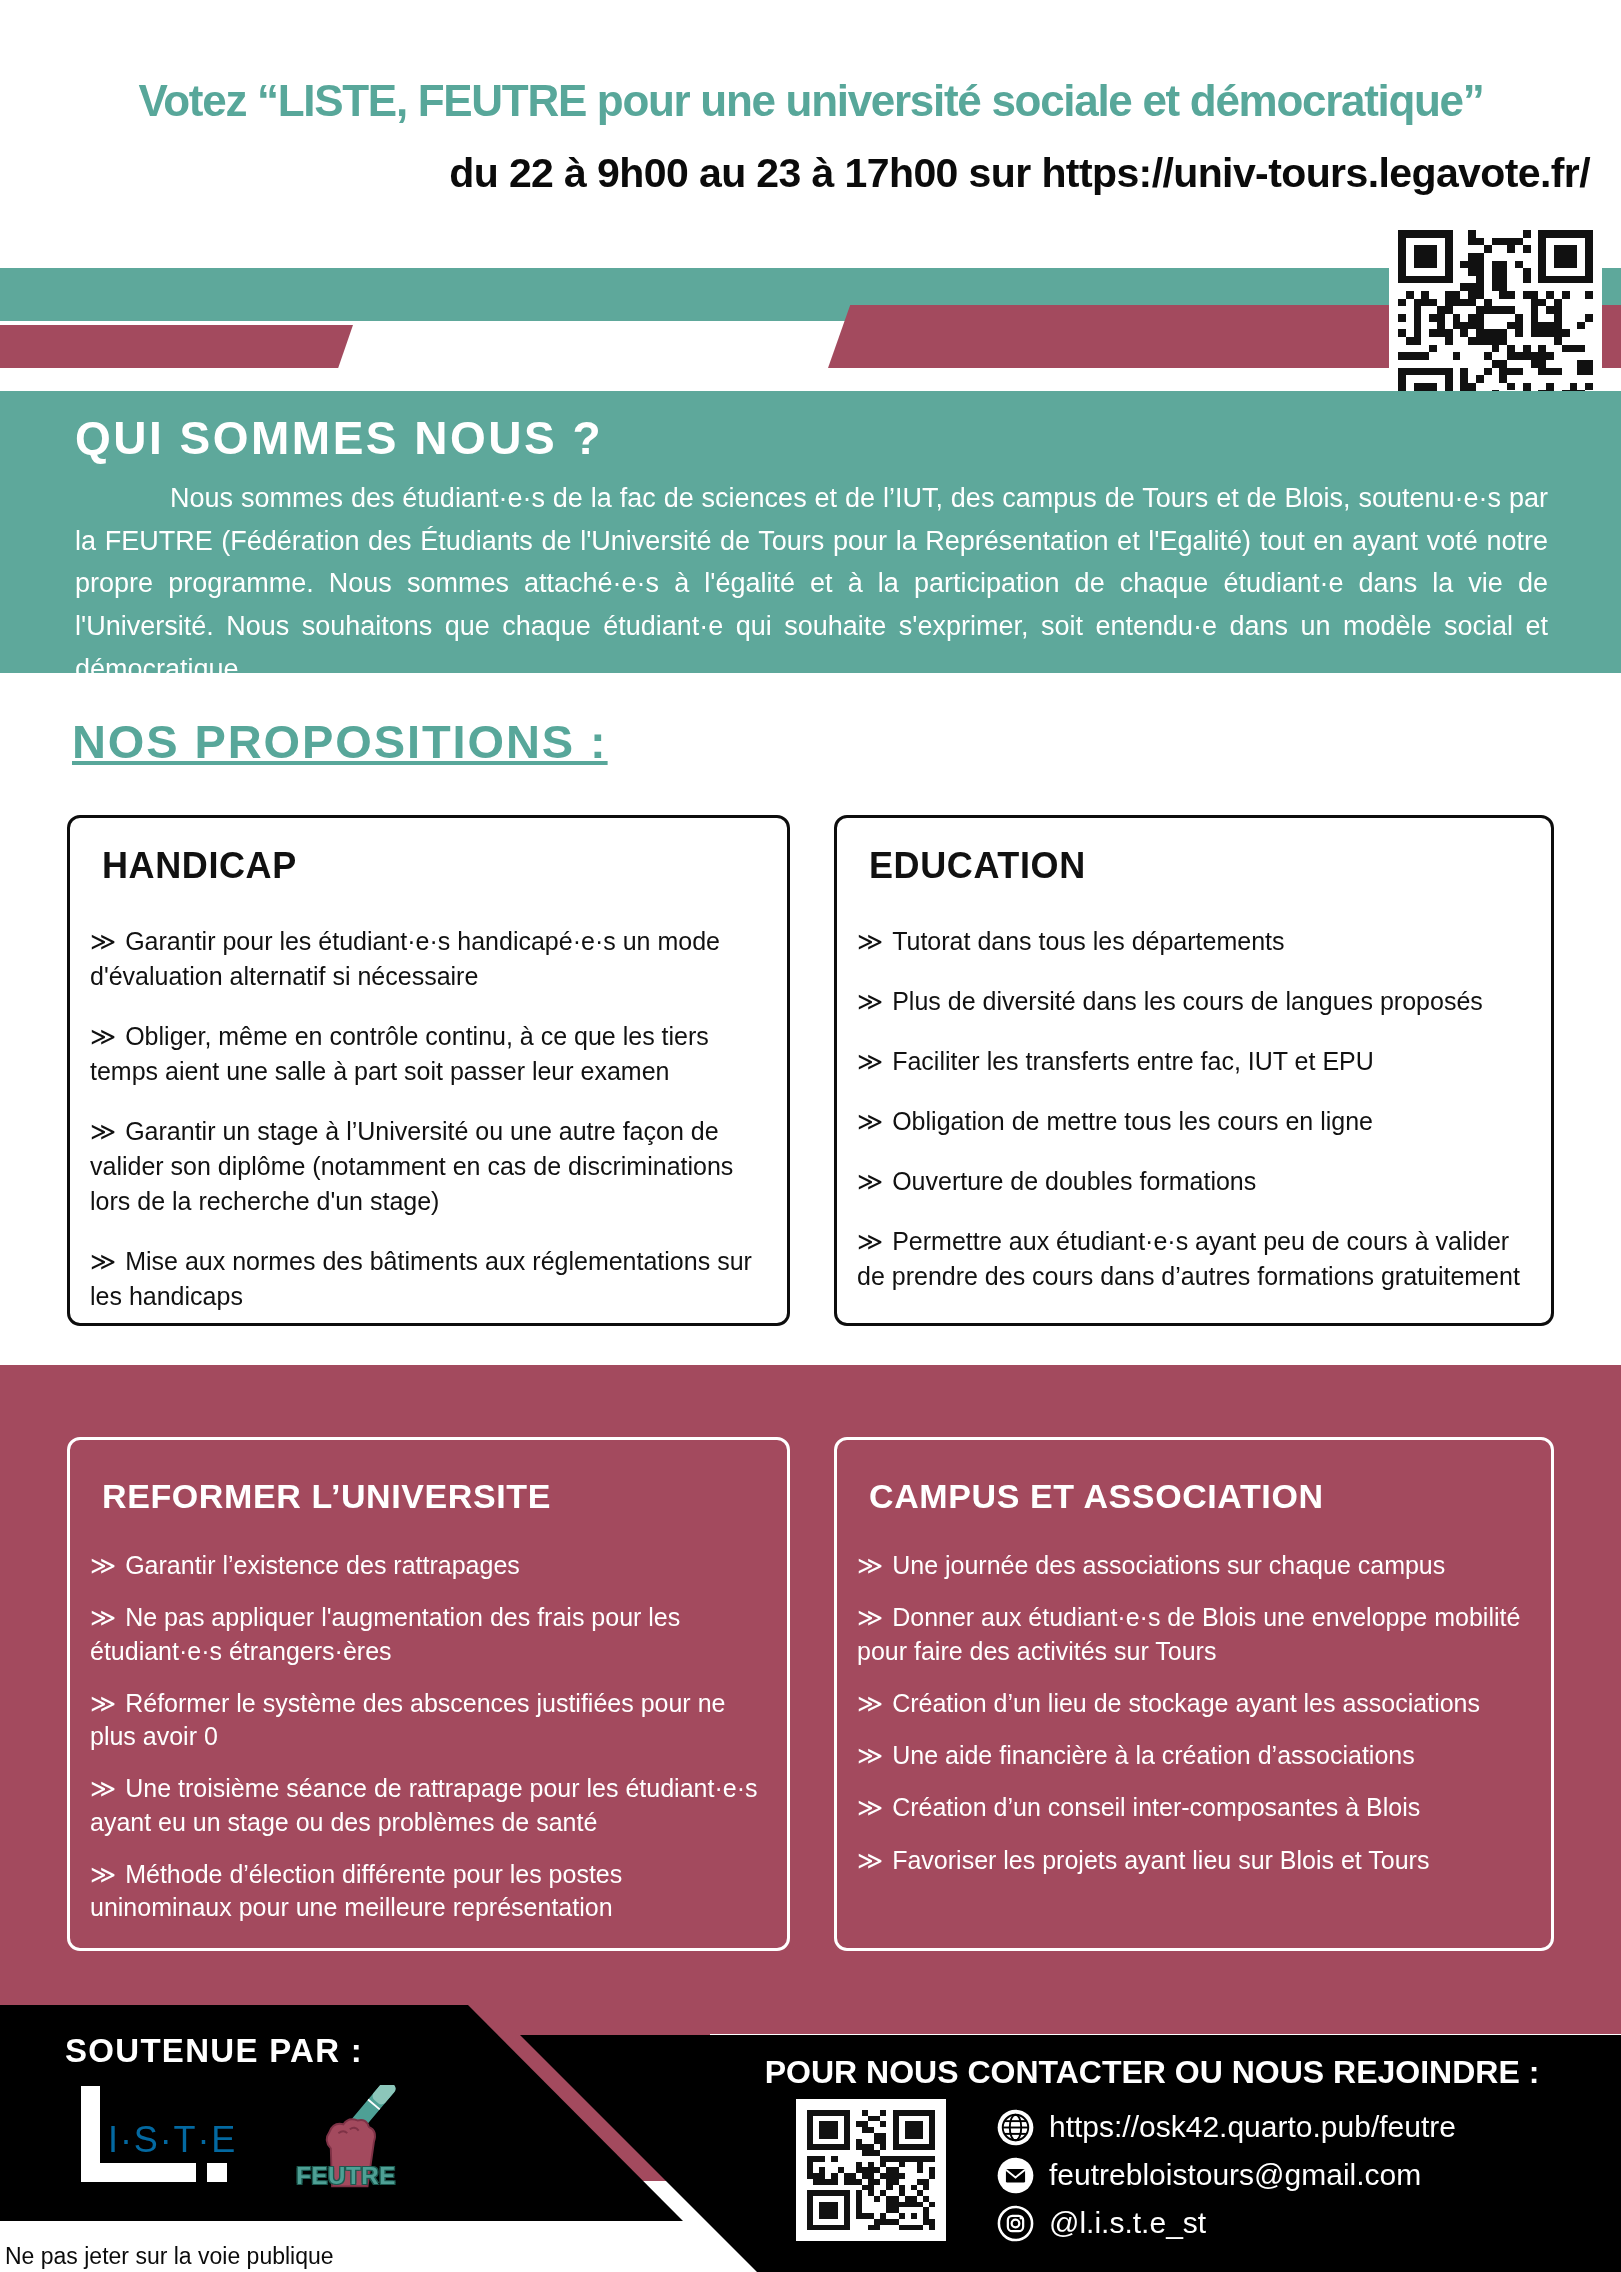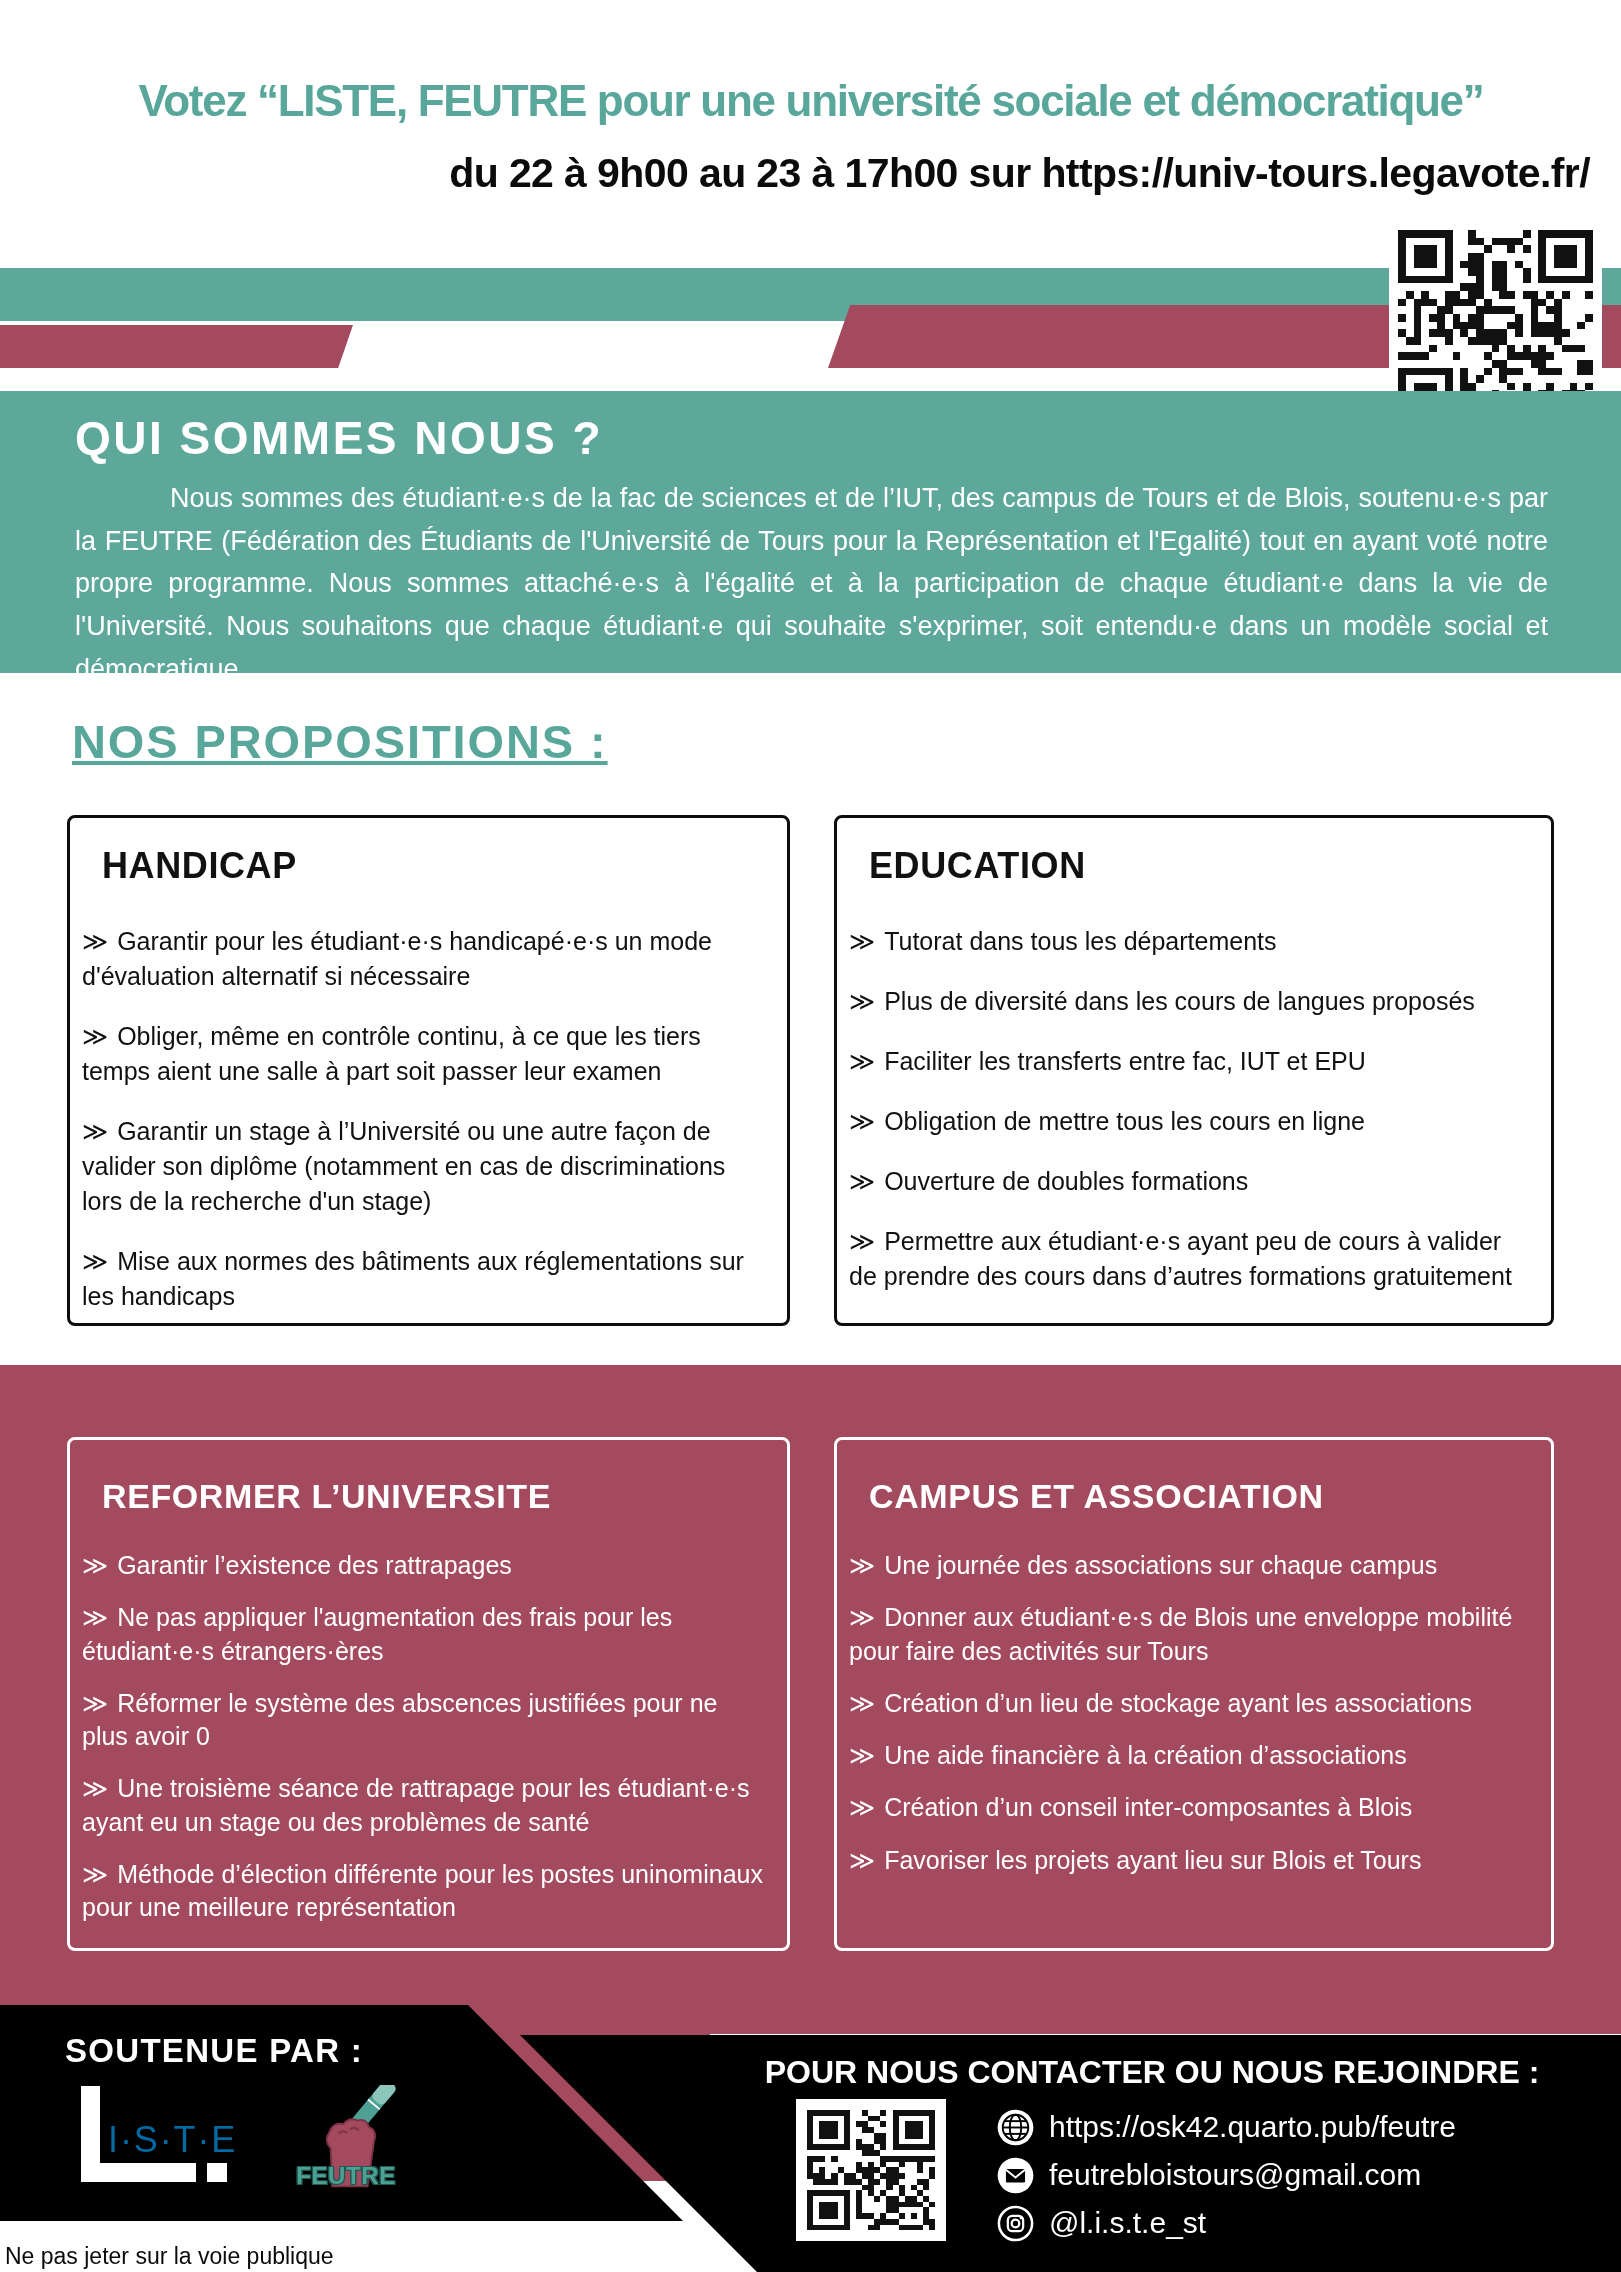--- a/index.html
+++ b/index.html
@@ -29,23 +29,23 @@
   
   .teal-section{top:391px;left:0;width:1621px;height:282px;background:#5ea89b;}
   .qsn-heading{top:411px;left:75px;color:#ffffff;font-size:46px;font-weight:800;letter-spacing:2.5px;}
   .qsn-body{top:477px;left:75px;width:1473px;color:#ffffff;font-size:27px;line-height:1.58;
             text-align:justify;text-indent:95px;}
 
   
   .props-heading{top:714px;left:72px;color:#58a79a;font-size:47px;font-weight:800;letter-spacing:1.9px;text-decoration:underline;}
 
   .card{position:absolute;box-sizing:border-box;background:#ffffff;border:3.8px solid #0d0d0d;
-        border-radius:8px;color:#111;}
+        border-radius:13px;color:#111;}
   .card h3{margin:27px 0 0 0;padding:0 32px;font-size:36px;font-weight:800;letter-spacing:0.6px;}
-  .card ul{list-style:none;margin:37px 8px 0 0;padding:0 12px;}
+  .card ul{list-style:none;margin:37px 8px 0 0;padding:0 20px;}
   .card li{font-size:25px;line-height:1.4;margin-bottom:25px;}
   .chev{margin-right:9px;}
 
   .card-handicap{left:67px;top:815px;width:723px;height:511px;}
   .card-education{left:834px;top:815px;width:720px;height:511px;}
 
   .maroon-section{top:1365px;left:0;width:1621px;height:669px;background:#a34a5e;}
   .card--maroon{background:transparent;border:3.2px solid #ffffff;color:#ffffff;}
   .card--maroon h3{margin-top:37px;font-size:34px;}
   .card--maroon ul{margin-top:33px;}

